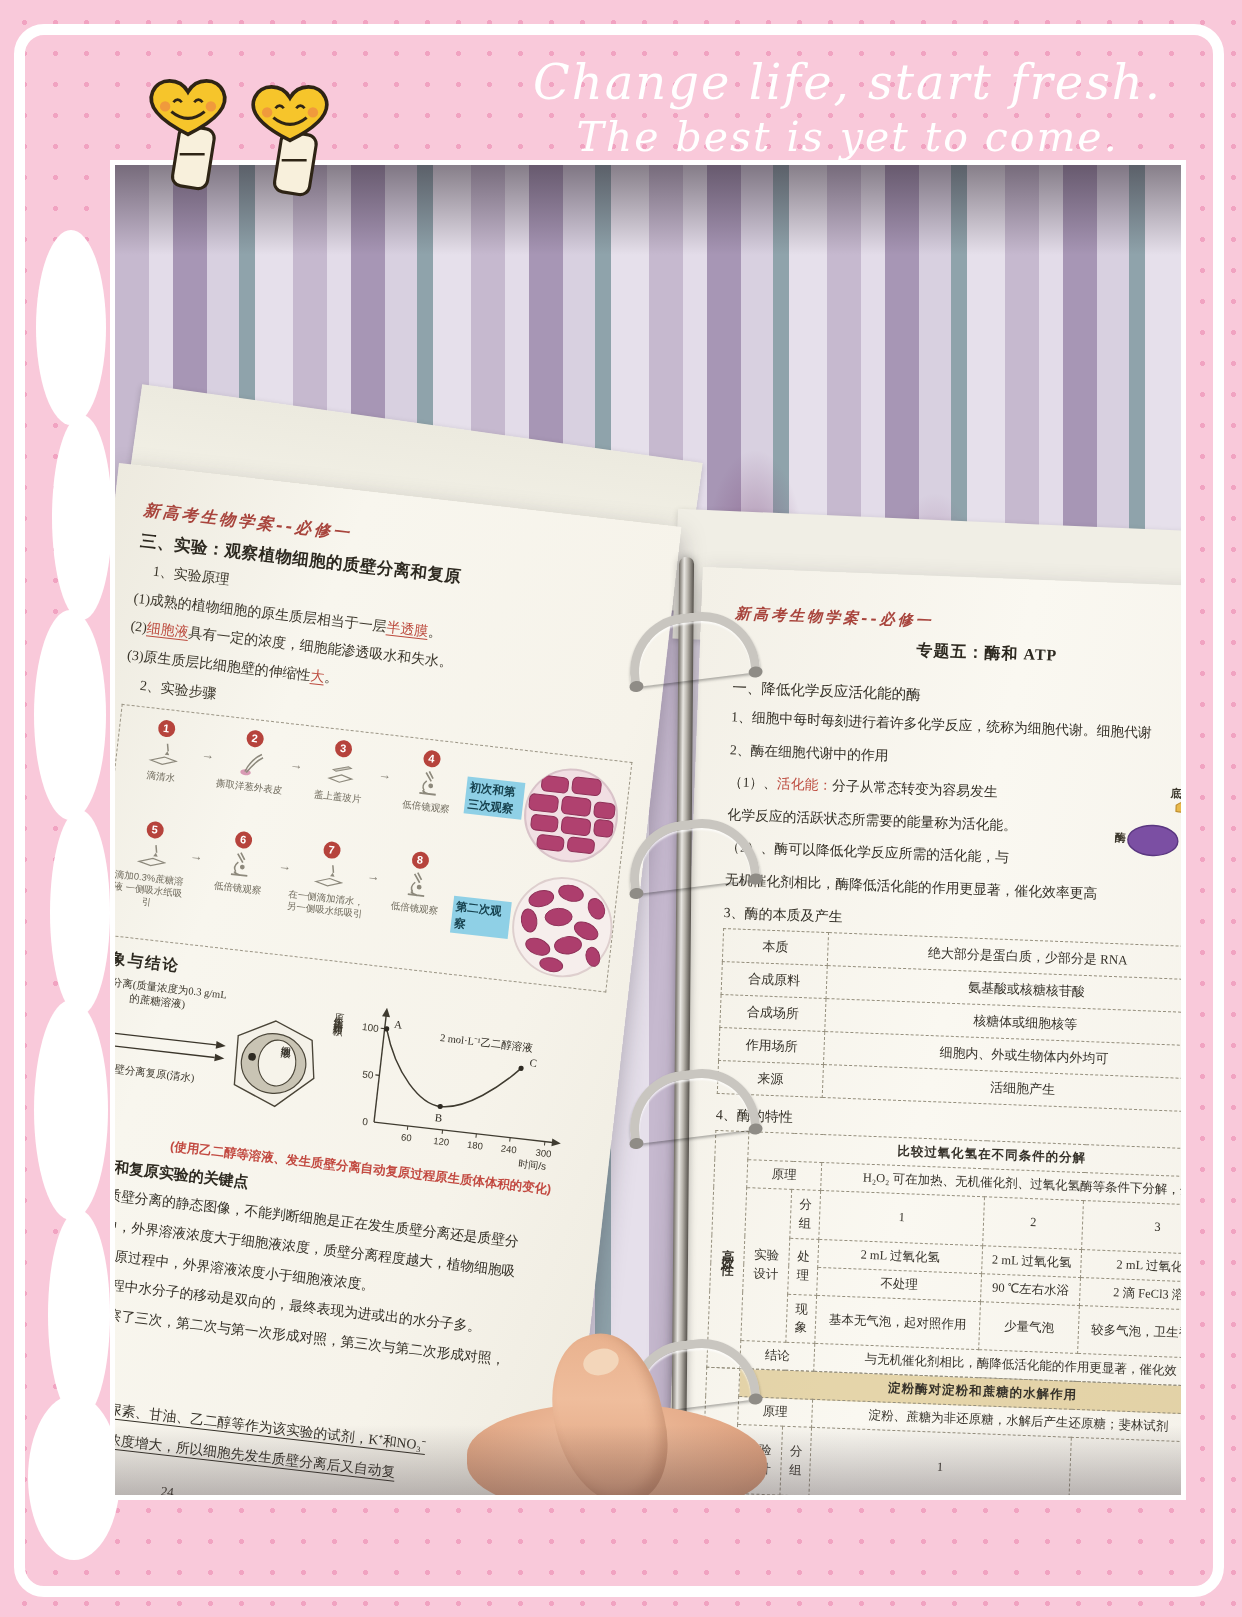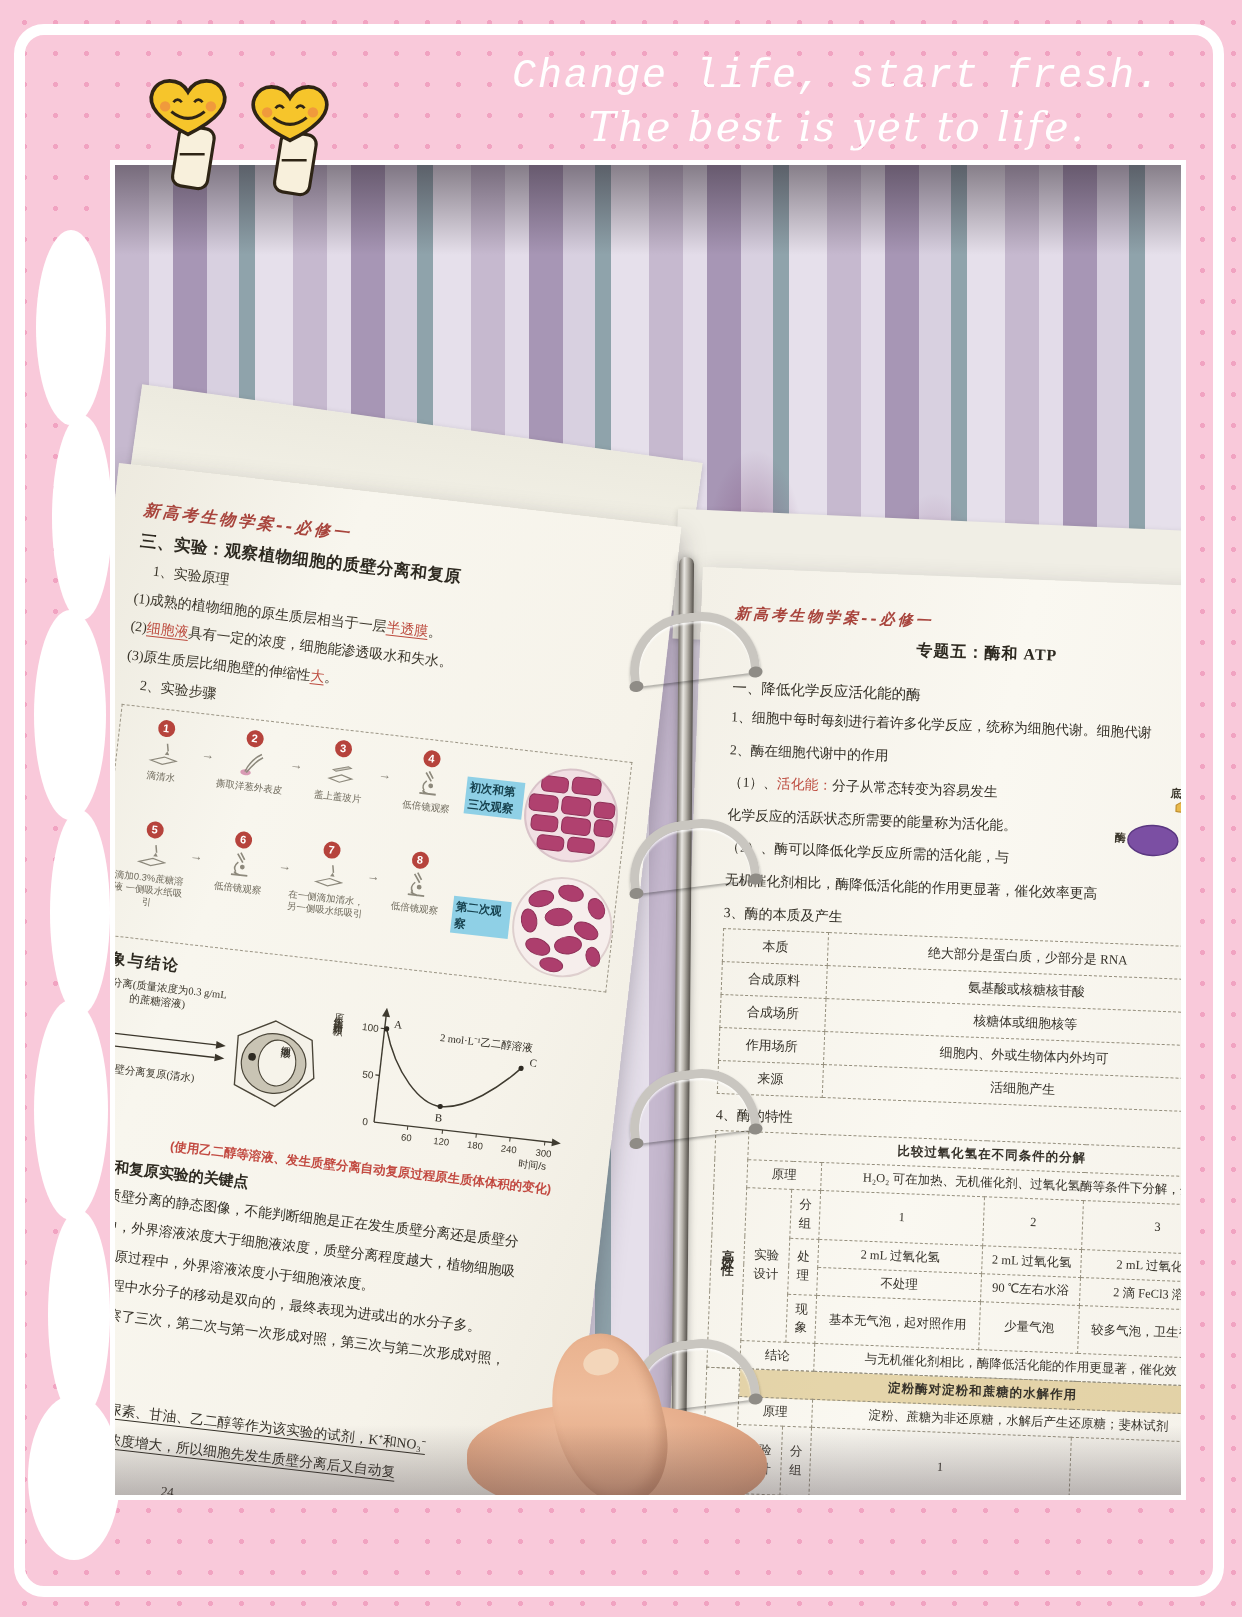--- a/index.html
+++ b/index.html
@@ -9,21 +9,21 @@
     background-image:radial-gradient(#f1a3c1 2.4px, rgba(0,0,0,0) 2.6px);
     background-size:31px 31px;background-position:9px 7px;
     font-family:"Liberation Sans",sans-serif;
   }
   .white-ring{position:absolute;left:14px;top:24px;right:18px;bottom:20px;
     border:11px solid #ffffff;border-radius:30px;z-index:3;pointer-events:none;}
   .wave{position:absolute;background:#fff;border-radius:50%;z-index:2;}
 
   .quote{position:absolute;right:80px;top:52px;text-align:center;color:#ffffff;
     font-family:"DejaVu Serif",serif;font-style:italic;z-index:6;line-height:1.25;}
-  .quote .q1{font-size:40px;letter-spacing:2px;font-family:Liberation Mono, monospace;}
+  .quote .q1{font-size:48px;letter-spacing:2px;}
   .quote .q2{font-size:41px;letter-spacing:2px;}
 
   .heart-guy{position:absolute;width:104px;height:122px;z-index:30;}
 
   .photo{position:absolute;left:110px;top:160px;width:1076px;height:1340px;
     border:5px solid #fff;box-sizing:border-box;overflow:hidden;background:#b9aec2;z-index:4;}
   .curtain{position:absolute;left:0;top:0;width:1066px;height:1330px;
     background:
       radial-gradient(60px 140px at 120px 330px, rgba(142,84,128,.55), rgba(142,84,128,0) 70%),
       radial-gradient(70px 150px at 300px 400px, rgba(120,70,115,.5), rgba(120,70,115,0) 70%),
@@ -167,21 +167,21 @@
 <div class="wave" style="left:36px;top:230px;width:70px;height:195px;"></div>
 <div class="wave" style="left:52px;top:415px;width:60px;height:205px;"></div>
 <div class="wave" style="left:34px;top:610px;width:72px;height:210px;"></div>
 <div class="wave" style="left:50px;top:810px;width:60px;height:205px;"></div>
 <div class="wave" style="left:34px;top:1000px;width:74px;height:220px;"></div>
 <div class="wave" style="left:48px;top:1210px;width:62px;height:210px;"></div>
 <div class="wave" style="left:28px;top:1395px;width:92px;height:165px;"></div>
 
 <div class="quote">
   <div class="q1">Change life, start fresh.</div>
-  <div class="q2">The best is yet to life.</div>
+  <div class="q2">The best is yet to come.</div>
 </div>
 
 <div class="heart-guy" style="left:136px;top:74px;">
   <svg viewBox="0 0 100 115" width="104" height="122">
     <rect x="38" y="50" width="34" height="58" rx="9" transform="rotate(9 55 80)" fill="#f8f0dc" stroke="#2e2415" stroke-width="3"></rect>
     <path d="M42 76 h24" stroke="#2e2415" stroke-width="2.4" fill="none"></path>
     <path d="M50 16 C42 2 22 2 16 16 C10 30 24 44 50 57 C76 44 90 30 84 16 C78 2 58 2 50 16 Z" fill="#f6c52b" stroke="#2e2415" stroke-width="3.5"></path>
     <circle cx="28" cy="30" r="5" fill="#f09a3c"></circle>
       <circle cx="72" cy="30" r="5" fill="#f09a3c"></circle>
     <path d="M36 26 q4 -5 8 0 M56 26 q4 -5 8 0" stroke="#2e2415" stroke-width="2.6" fill="none"></path>

